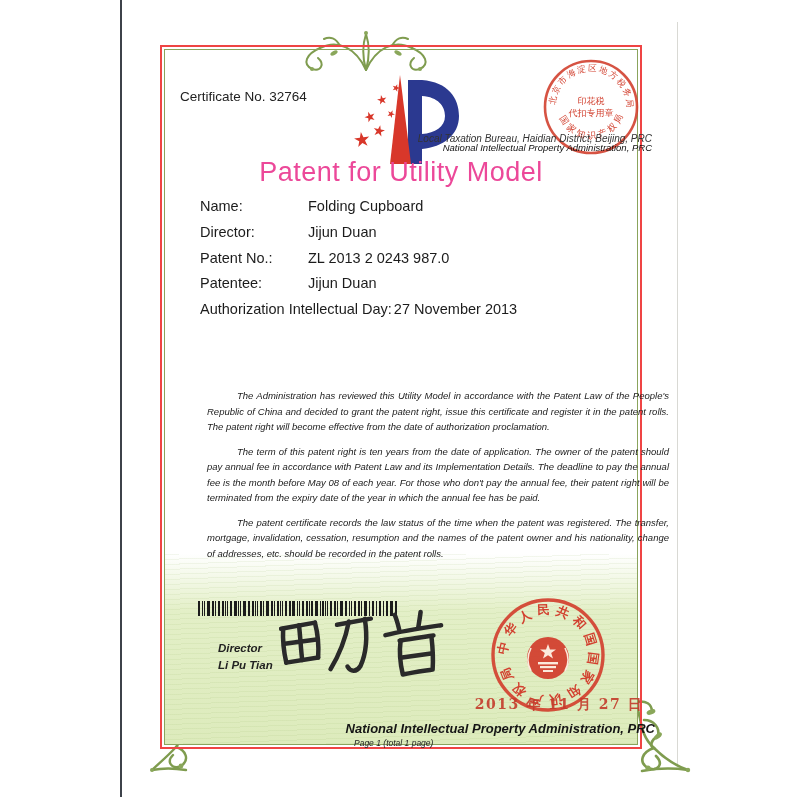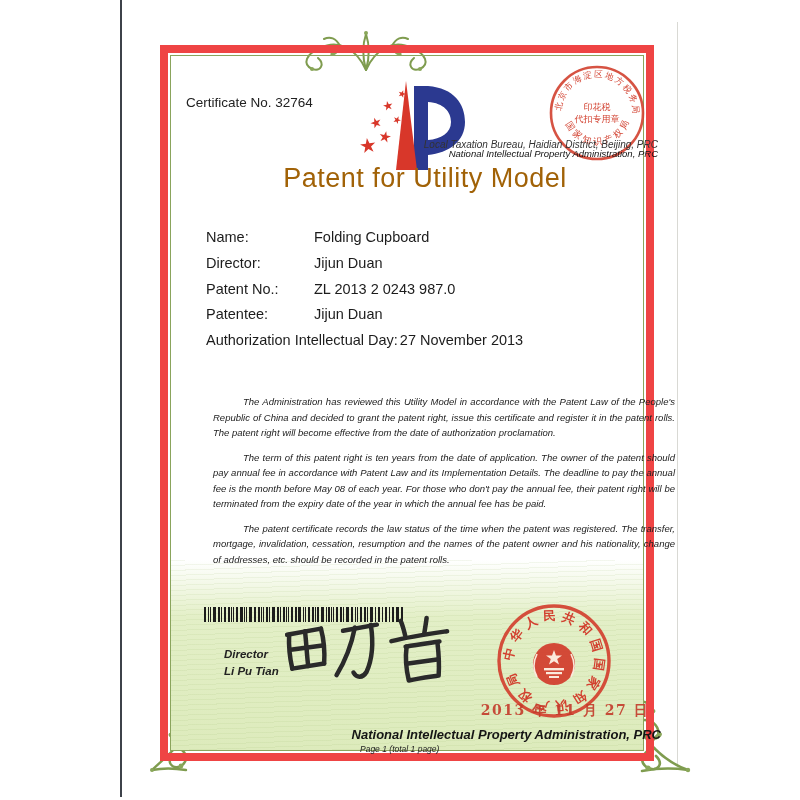--- a/index.html
+++ b/index.html
@@ -5,34 +5,34 @@
   html,body{margin:0;padding:0;}
   body{
     width:800px;height:800px;position:relative;background:#ffffff;
     font-family:"Liberation Sans", sans-serif;color:#1d1d1d;overflow:hidden;
   }
   .abs{position:absolute;}
   
   .page-edge-left{left:120px;top:0;width:2px;height:797px;background:#3d424a;}
   .page-edge-right{left:677px;top:22px;width:1px;height:742px;background:#d9d9d4;}
   
-  .frame{left:160px;top:45px;width:478px;height:700px;border:8px solid #ef4444;}
+  .frame{left:160px;top:45px;width:478px;height:700px;border:2px solid #ef4444;}
   .frame-inner{position:absolute;left:2px;top:2px;right:2px;bottom:2px;border:1px solid #8aa45c;}
   
   .tint{
     left:3px;right:3px;bottom:3px;height:190px;
     background:
       repeating-linear-gradient(178deg, rgba(140,175,90,.10) 0 1px, rgba(255,255,255,0) 1px 5px),
       linear-gradient(180deg, rgba(228,240,201,0) 0%, #e3efc7 30%, #ddebbc 100%);
   }
   .cert-no{left:18px;top:42px;font-size:13.5px;color:#222;}
   .caption-small{right:-12px;top:86px;font-size:10px;font-style:italic;color:#333;white-space:nowrap;}
   .caption-big{right:-12px;top:95px;font-size:9.5px;font-style:italic;color:#111;white-space:nowrap;}
-  .title{left:0;top:110px;width:478px;text-align:center;font-size:27px;color:#a16207;letter-spacing:.5px;margin-left:18px;}
-  .fields{left:38px;top:176px;width:430px;font-size:14.5px;color:#1c1c1c;}
+  .title{left:0;top:110px;width:478px;text-align:center;font-size:27px;color:#ec4899;letter-spacing:.5px;}
+  .fields{left:38px;top:151px;width:430px;font-size:14.5px;color:#1c1c1c;}
   .field-row{display:flex;margin-bottom:9.8px;white-space:nowrap;}
   .field-label{min-width:106px;}
   .field-value{padding-left:2px;}
   .paras{left:30px;top:341px;width:462px;font-size:9.5px;line-height:15.5px;
          font-style:italic;color:#222;text-align:justify;margin-left:15px;}
   .paras p{margin:0 0 9px 0;text-indent:30px;}
   .director{left:56px;top:593px;font-size:11.5px;font-style:italic;font-weight:bold;color:#222;line-height:17px;}
   .seal-date{left:302px;top:649px;width:190px;text-align:center;font-family:"DejaVu Serif",serif;
              font-size:14px;font-weight:bold;letter-spacing:1.5px;color:#c43b2b;opacity:.9;}
   .footer-org{right:-15px;top:674px;font-size:13px;font-style:italic;font-weight:600;color:#151515;white-space:nowrap;}

